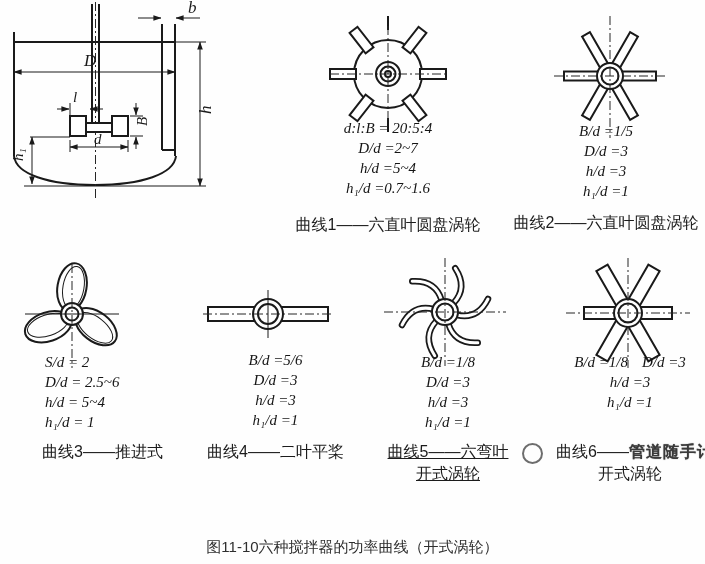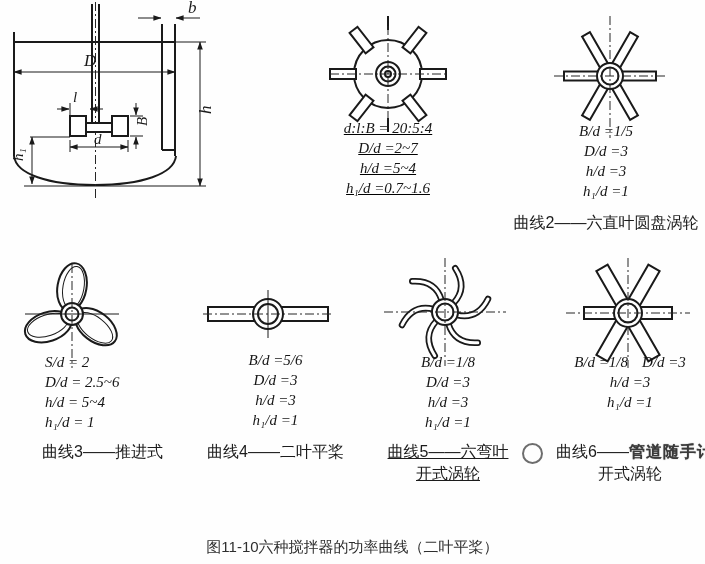--- a/index.html
+++ b/index.html
@@ -108,26 +108,27 @@
           <rect class="wh" x="90" y="55" width="26" height="10"></rect>
         </g>
       <circle class="wh" cx="60" cy="60" r="12"></circle>
       <circle class="ln" cx="60" cy="60" r="7.5"></circle>
       <circle class="ln" cx="60" cy="60" r="3"></circle>
       <path class="ln" d="M60 2 V16" stroke-width="1.4"></path>
       <path class="ln" d="M60 104 V118" stroke-width="1.4"></path>
       <path class="dd" d="M60 12 V108"></path>
       <path class="dd" d="M2 60 H118"></path>
     </svg>
-    <div class="formulas" style="top:108px;text-decoration:underline;">
+    <div class="formulas" style="top:108px;">
       <div class="f">d:l:B = 20:5:4</div>
       <div class="f">D/d =2~7</div>
       <div class="f">h/d =5~4</div>
       <div class="f">h₁/d =0.7~1.6</div>
     </div>
+    <div class="panel-label" style="top:204px;">曲线1——六直叶圆盘涡轮</div>
   </div>
 
   
   <div class="panel" style="left:508px;top:8px;width:196px;height:230px;">
     <svg style="left:42px;top:6px;" width="120" height="126" viewBox="0 0 120 126">
       <rect class="wh" x="14" y="57.5" width="92" height="9"></rect>
       <g transform="rotate(-60 60 62)">
           <rect class="wh" x="70" y="57.5" width="38" height="9"></rect>
         </g>
       <g transform="rotate(-120 60 62)">
@@ -259,15 +260,15 @@
     </div>
     <div class="panel-label" style="top:185px;">
       <div>
         <span>曲线6——</span><span class="wm">管道随手计</span><span class="wm-logo"></span>
       </div>
       <div>开式涡轮</div>
     </div>
   </div>
 
   
-  <div class="caption">图11-10六种搅拌器的功率曲线（二叶平桨）</div>
+  <div class="caption">图11-10六种搅拌器的功率曲线（开式涡轮）</div>
 
 </div>
 
 </body></html>

